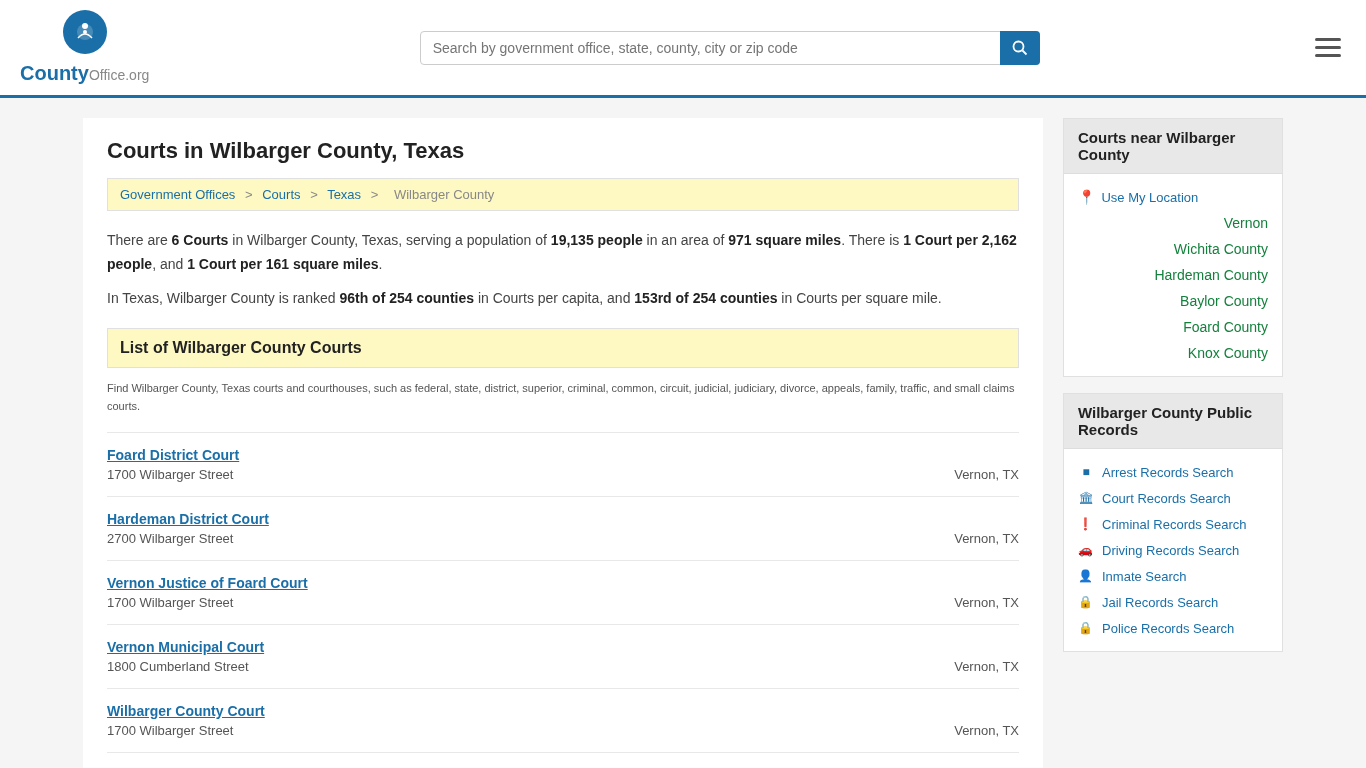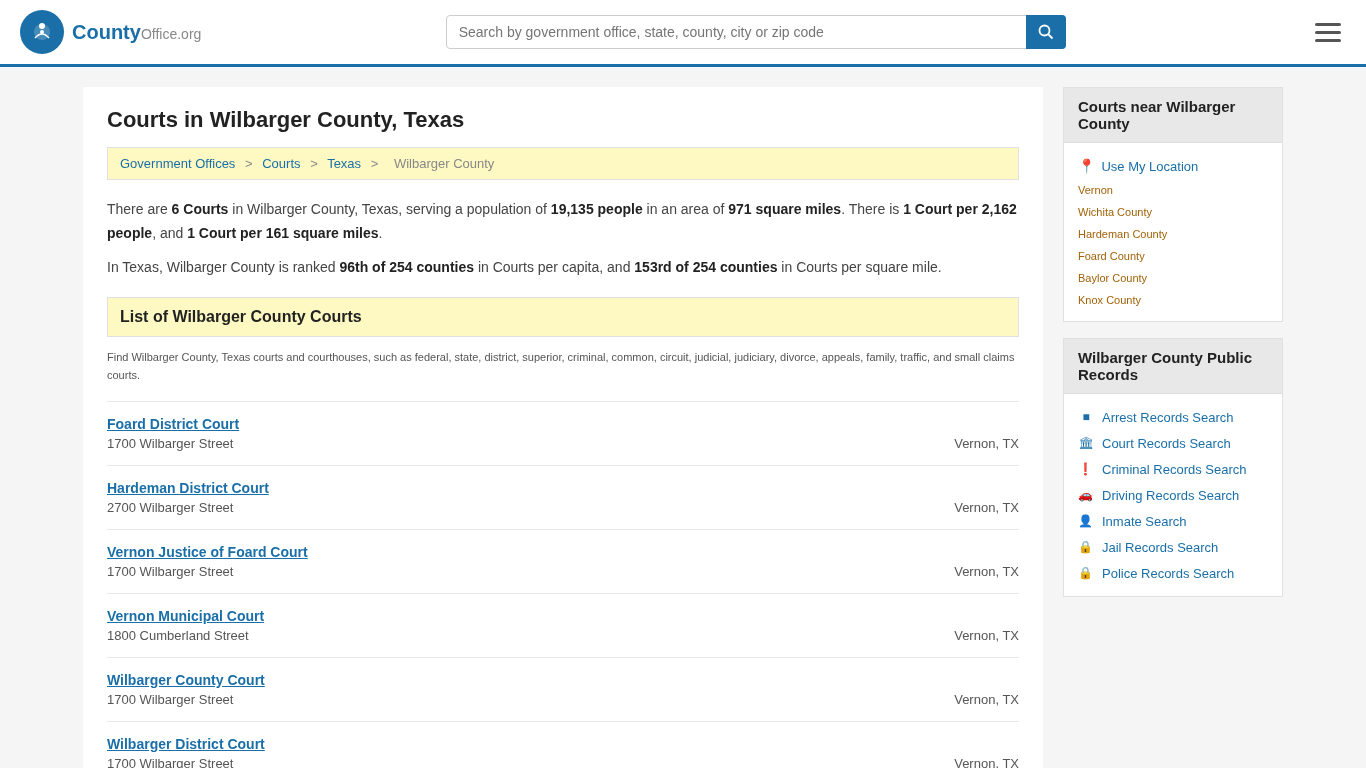--- a/index.html
+++ b/index.html
@@ -11,20 +11,21 @@
       border-bottom: 3px solid #1a6fa8;
       padding: 10px 20px;
       display: flex;
       align-items: center;
       justify-content: space-between;
     }
     .logo-area {
       display: flex;
       align-items: center;
       gap: 8px;
+      flex-direction: column;
     }
     .logo-circle {
       width: 44px;
       height: 44px;
       border-radius: 50%;
       background: #1a6fa8;
       display: flex;
       align-items: center;
       justify-content: center;
       color: white;
@@ -204,25 +205,26 @@
       font-size: 15px;
       font-weight: bold;
       color: #222;
       border-bottom: 1px solid #ddd;
     }
     .sidebar-body {
       padding: 10px 14px;
     }
     .sidebar-link {
       display: block;
-      color: #a16207;
+      color: #15803d;
       text-decoration: none;
-      font-size: 11px;
+      font-size: 14px;
       padding: 5px 0;
       cursor: pointer;
+      text-align: right;
     }
     .location-link {
       display: flex;
       align-items: center;
       gap: 6px;
       color: #1a6fa8;
       text-decoration: none;
       font-size: 13px;
       padding: 5px 0;
       cursor: pointer;
@@ -373,22 +375,22 @@
         </div>
         <div class="sidebar-body">
           <a href="#" class="location-link">
             <span class="location-icon">📍</span>
             <span>Use My Location</span>
           </a>
           <div id="nearby-links">
               <a href="#" class="sidebar-link">Vernon</a>
               <a href="#" class="sidebar-link">Wichita County</a>
               <a href="#" class="sidebar-link">Hardeman County</a>
+              <a href="#" class="sidebar-link">Baylor County</a>
               <a href="#" class="sidebar-link">Foard County</a>
-              <a href="#" class="sidebar-link">Baylor County</a>
               <a href="#" class="sidebar-link">Knox County</a>
             </div>
         </div>
       </div>
 
       <div class="sidebar-section">
         <div class="sidebar-title">
           <span>Wilbarger County Public Records</span>
         </div>
         <div class="sidebar-body">

